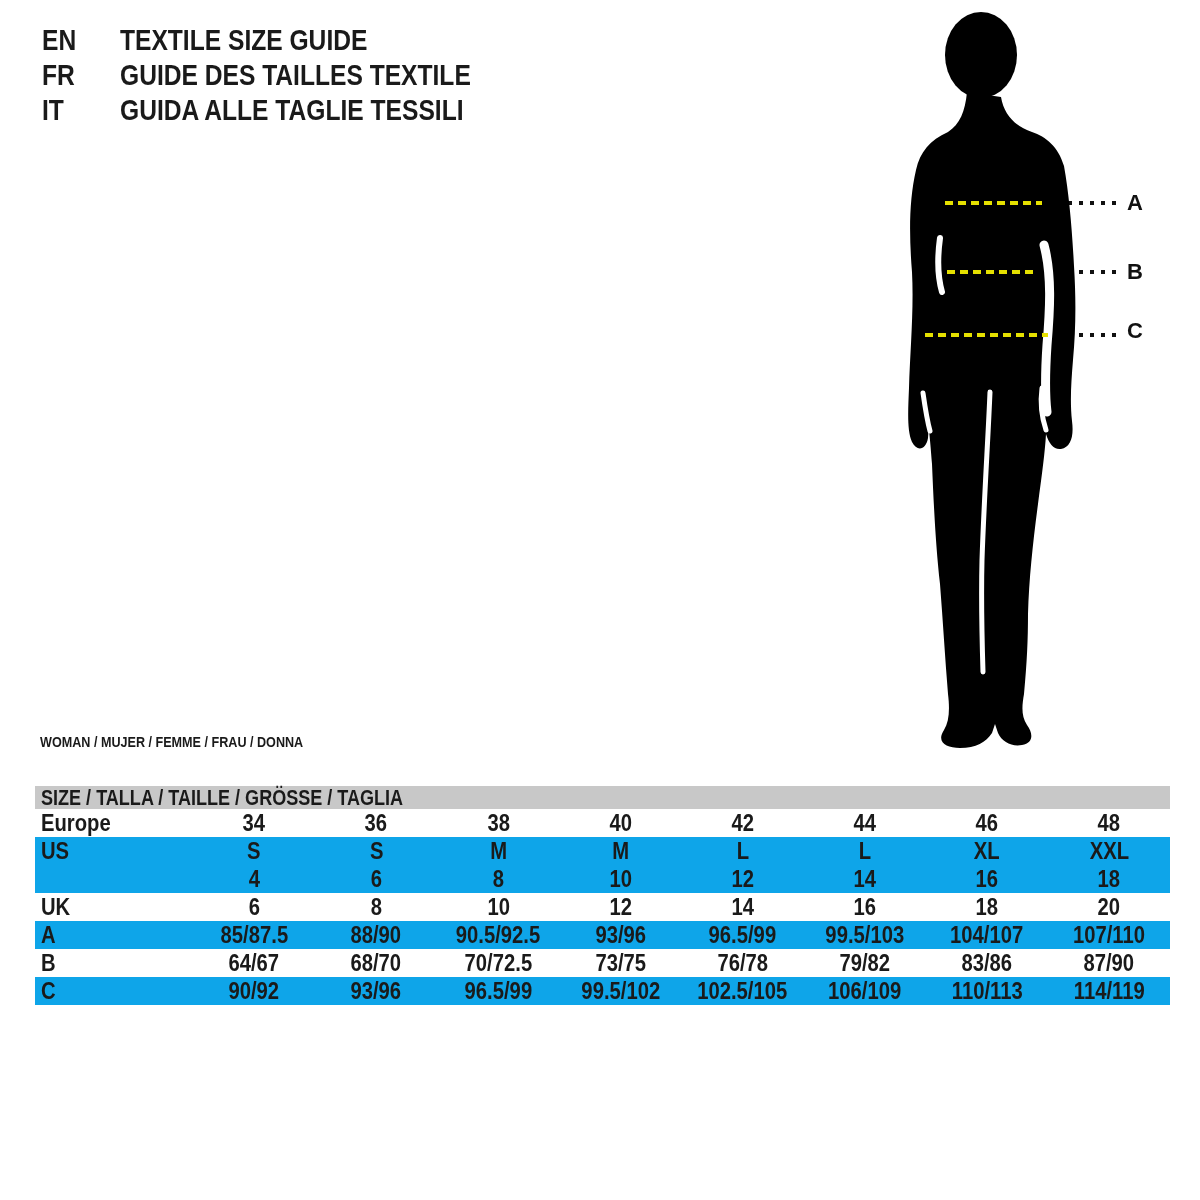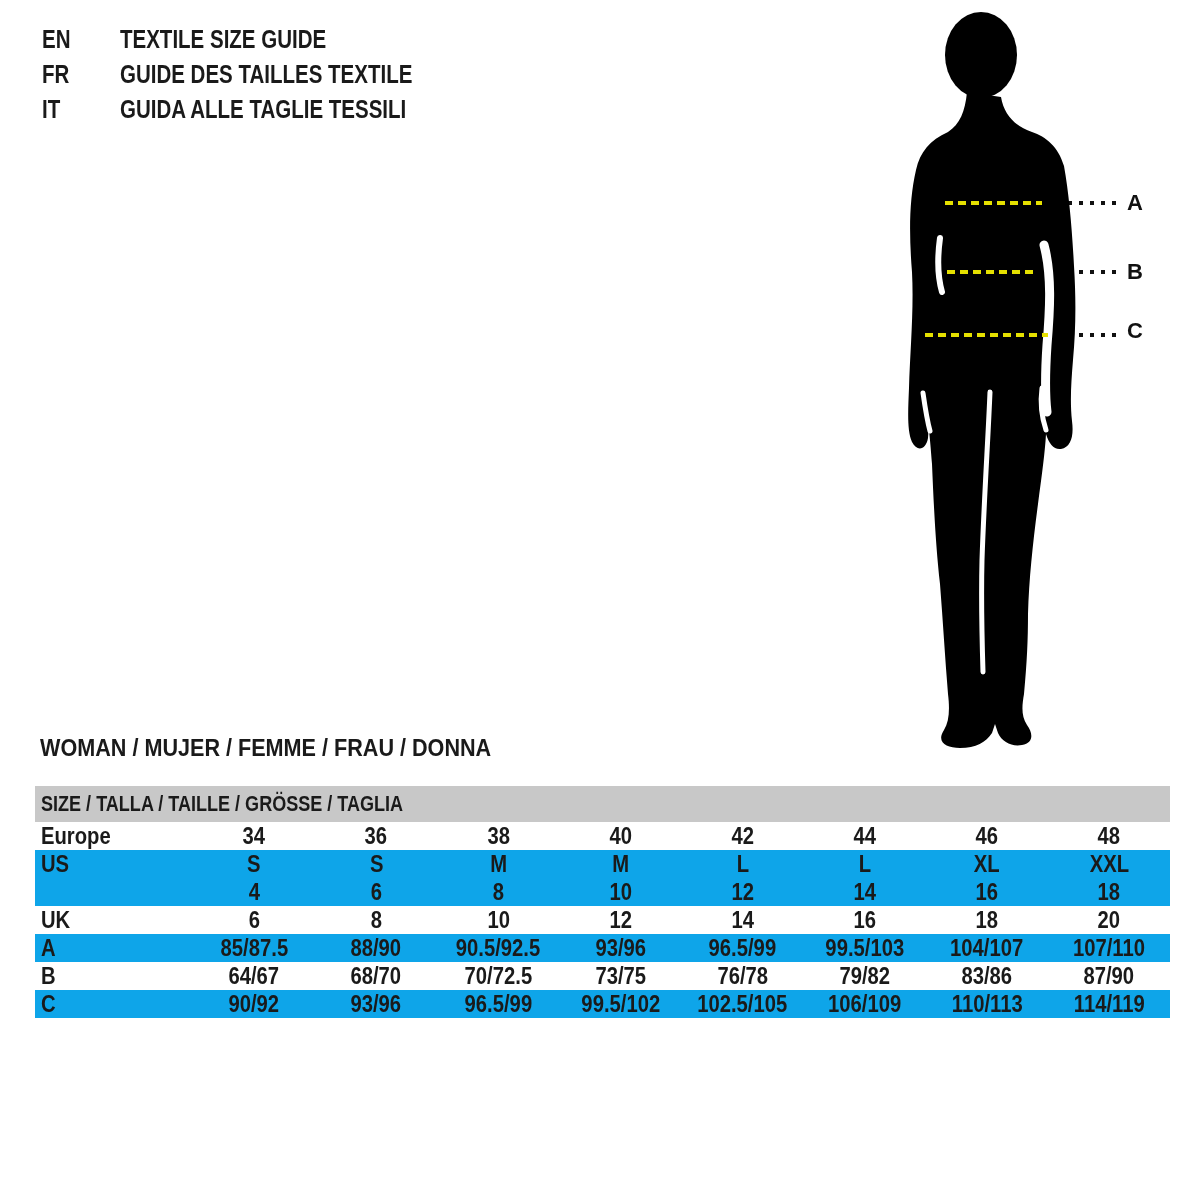--- a/index.html
+++ b/index.html
@@ -5,36 +5,36 @@
   html,body{margin:0;padding:0;background:#fff;}
   .canvas{position:relative;width:1200px;height:1200px;background:#ffffff;overflow:hidden;
           font-family:"Liberation Sans",sans-serif;color:#1a1a1a;}
   
   .cond{display:inline-block;transform:scaleX(0.82);transform-origin:0 50%;white-space:nowrap;}
   .condc{display:inline-block;transform:scaleX(0.88);transform-origin:50% 50%;white-space:nowrap;}
   .condl{display:inline-block;transform:scaleX(0.88);transform-origin:0 50%;white-space:nowrap;}
   .sw{display:inline-block;transform:scaleX(0.90);transform-origin:0 50%;white-space:nowrap;}
 
   
-  .lang-list{position:absolute;left:42px;top:22px;font-weight:bold;font-size:25px;}
+  .lang-list{position:absolute;left:42px;top:22px;font-weight:bold;font-size:30px;}
   .lang-row{height:35px;display:flex;align-items:center;}
   .lang-code{flex:0 0 78px;width:78px;}
 
   
   .figure{position:absolute;left:880px;top:0;width:320px;height:760px;}
   .figure svg{position:absolute;left:0;top:0;}
   .marker{position:absolute;left:247px;width:40px;font-weight:bold;font-size:22px;line-height:22px;color:#111;}
   .marker-a{top:192px;} .marker-b{top:261px;} .marker-c{top:320px;}
 
   
-  .section-title{position:absolute;left:40px;top:734px;font-weight:bold;font-size:24px;}
+  .section-title{position:absolute;left:40px;top:734px;font-weight:bold;font-size:14px;}
 
   
   .size-table{position:absolute;left:35px;top:786px;width:1135px;font-weight:bold;font-size:23px;}
-  .thead{height:36px;background:#c8c8c8;display:flex;align-items:center;padding-left:6px;
+  .thead{height:23px;background:#c8c8c8;display:flex;align-items:center;padding-left:6px;
          box-sizing:border-box;font-size:22px;}
   .trow{display:grid;grid-template-columns:158px repeat(8,1fr);align-items:center;height:28px;}
   .shade{background:#0ea5e9;}
   .cell{text-align:center;}
   .cell.lbl{text-align:left;padding-left:6px;}
 
   
   .legend{position:absolute;left:40px;top:1086px;font-weight:bold;font-size:22px;}
   .legend-line{height:31px;display:flex;align-items:center;}
 </style>

